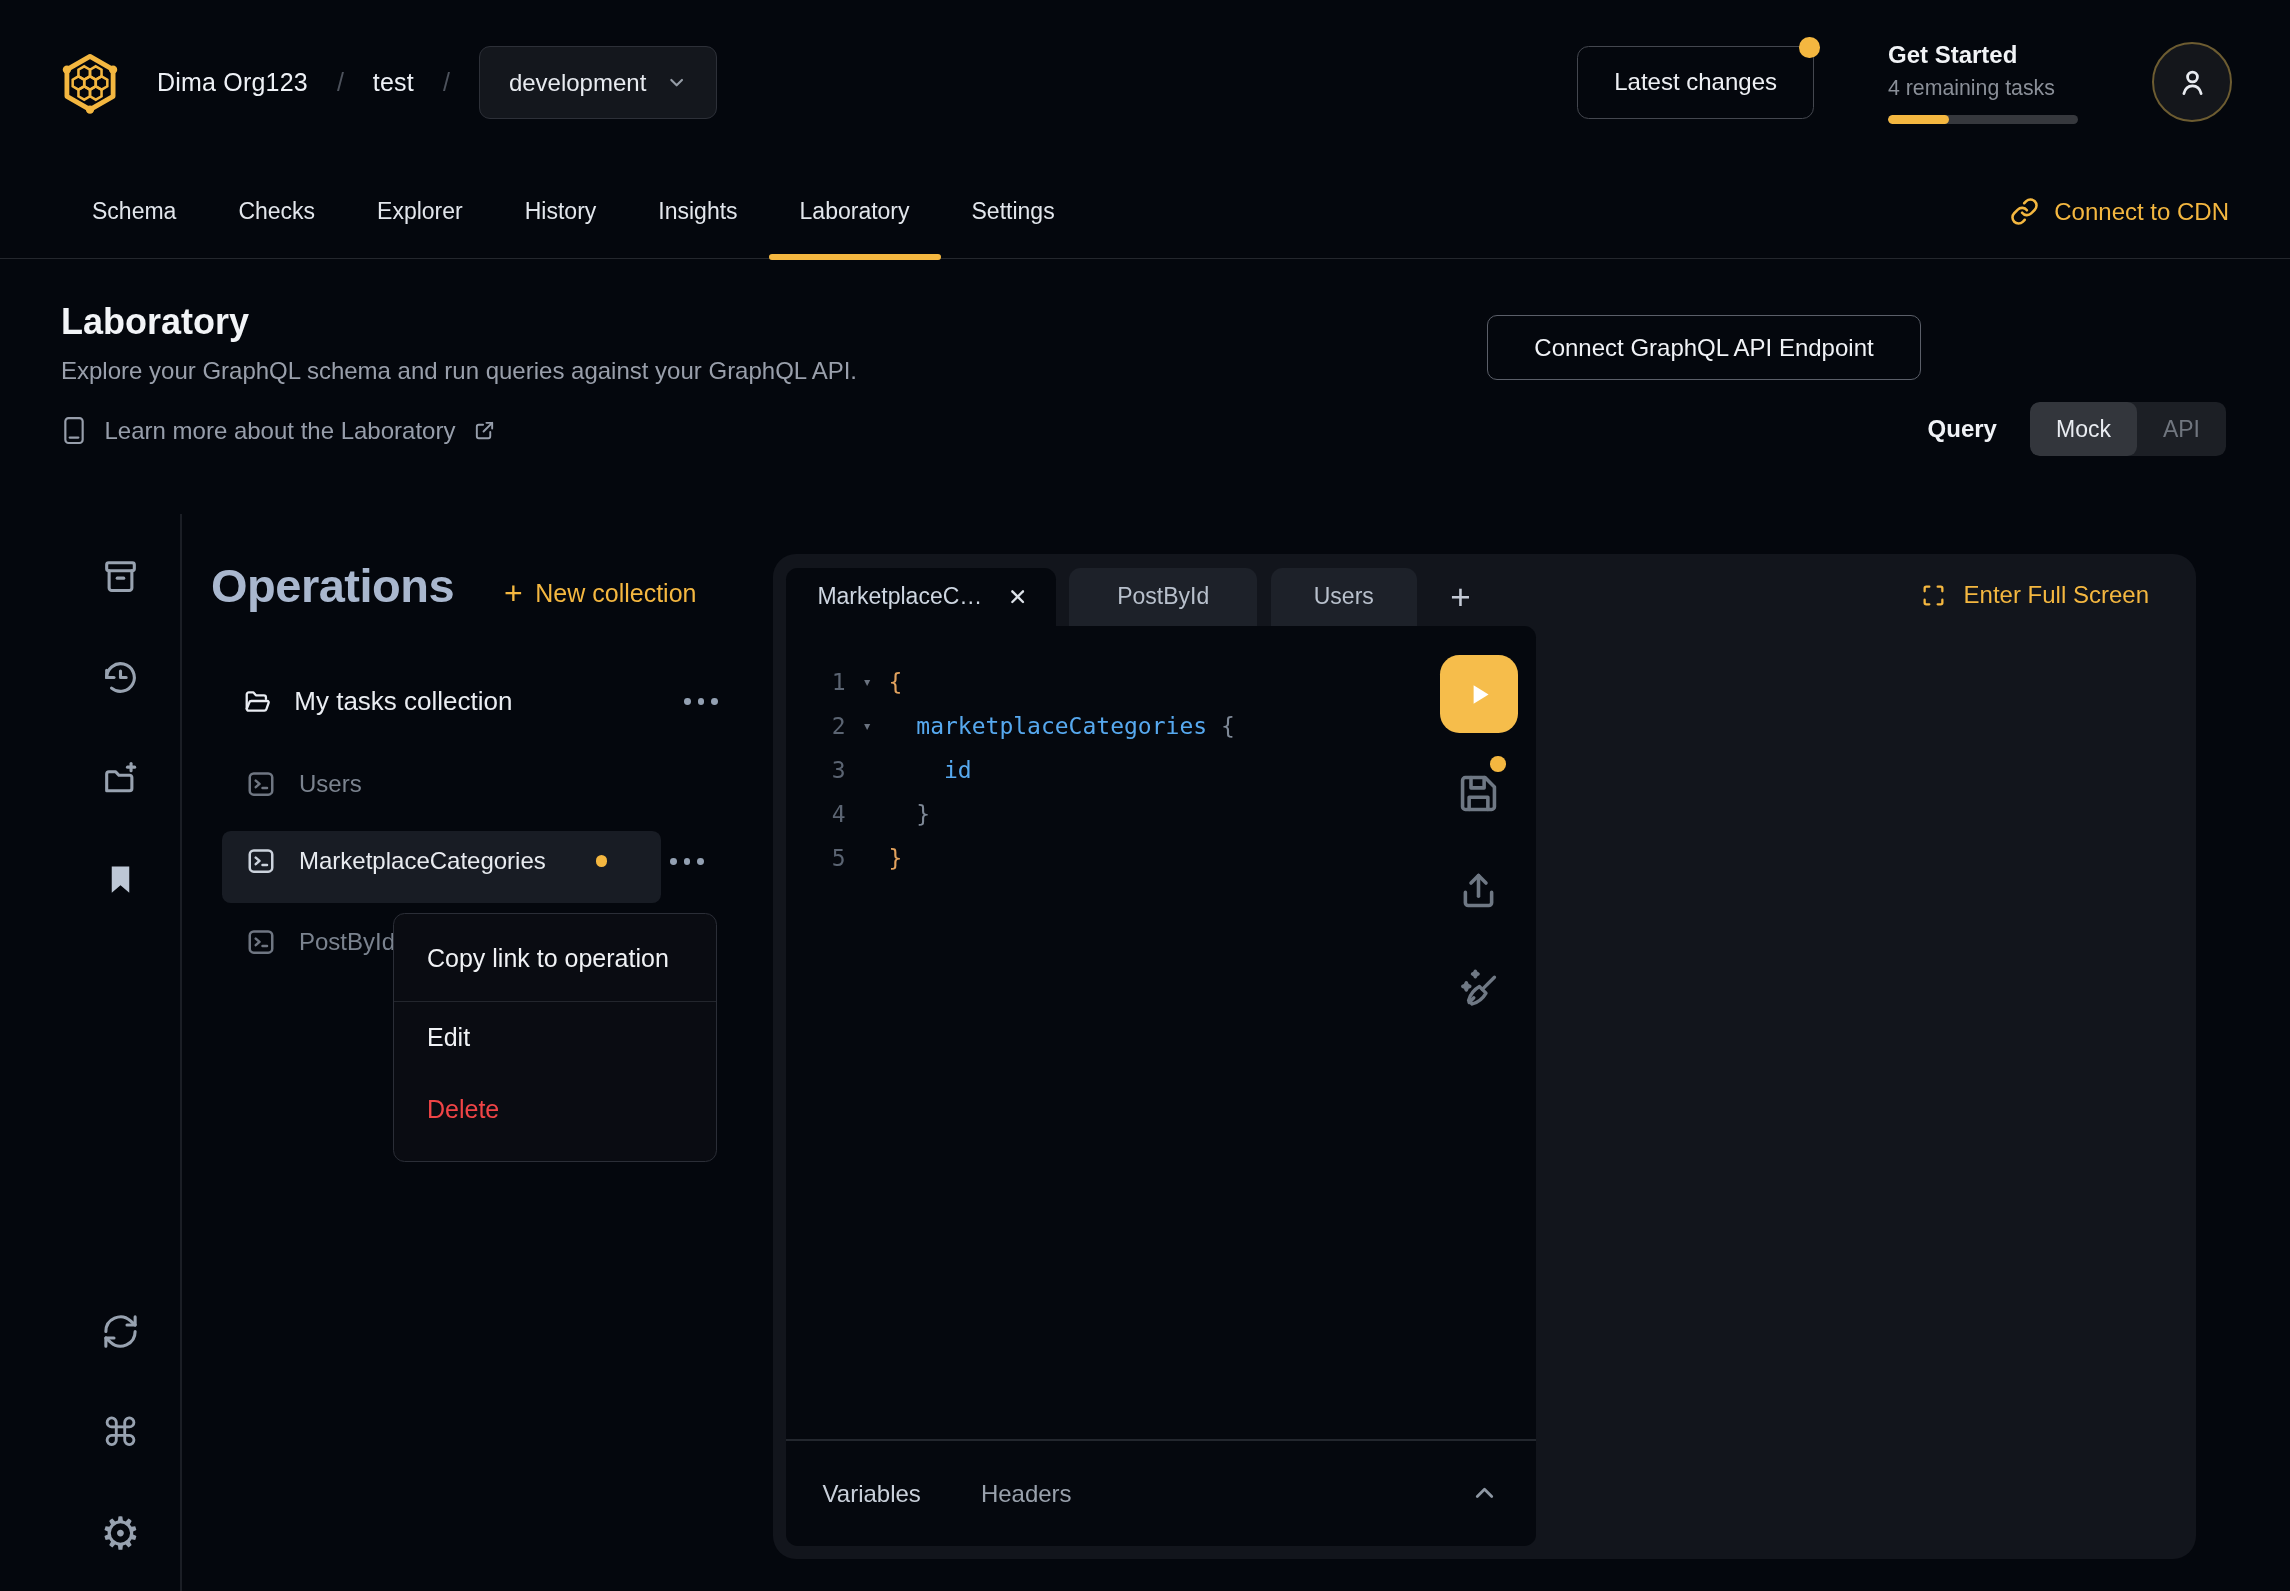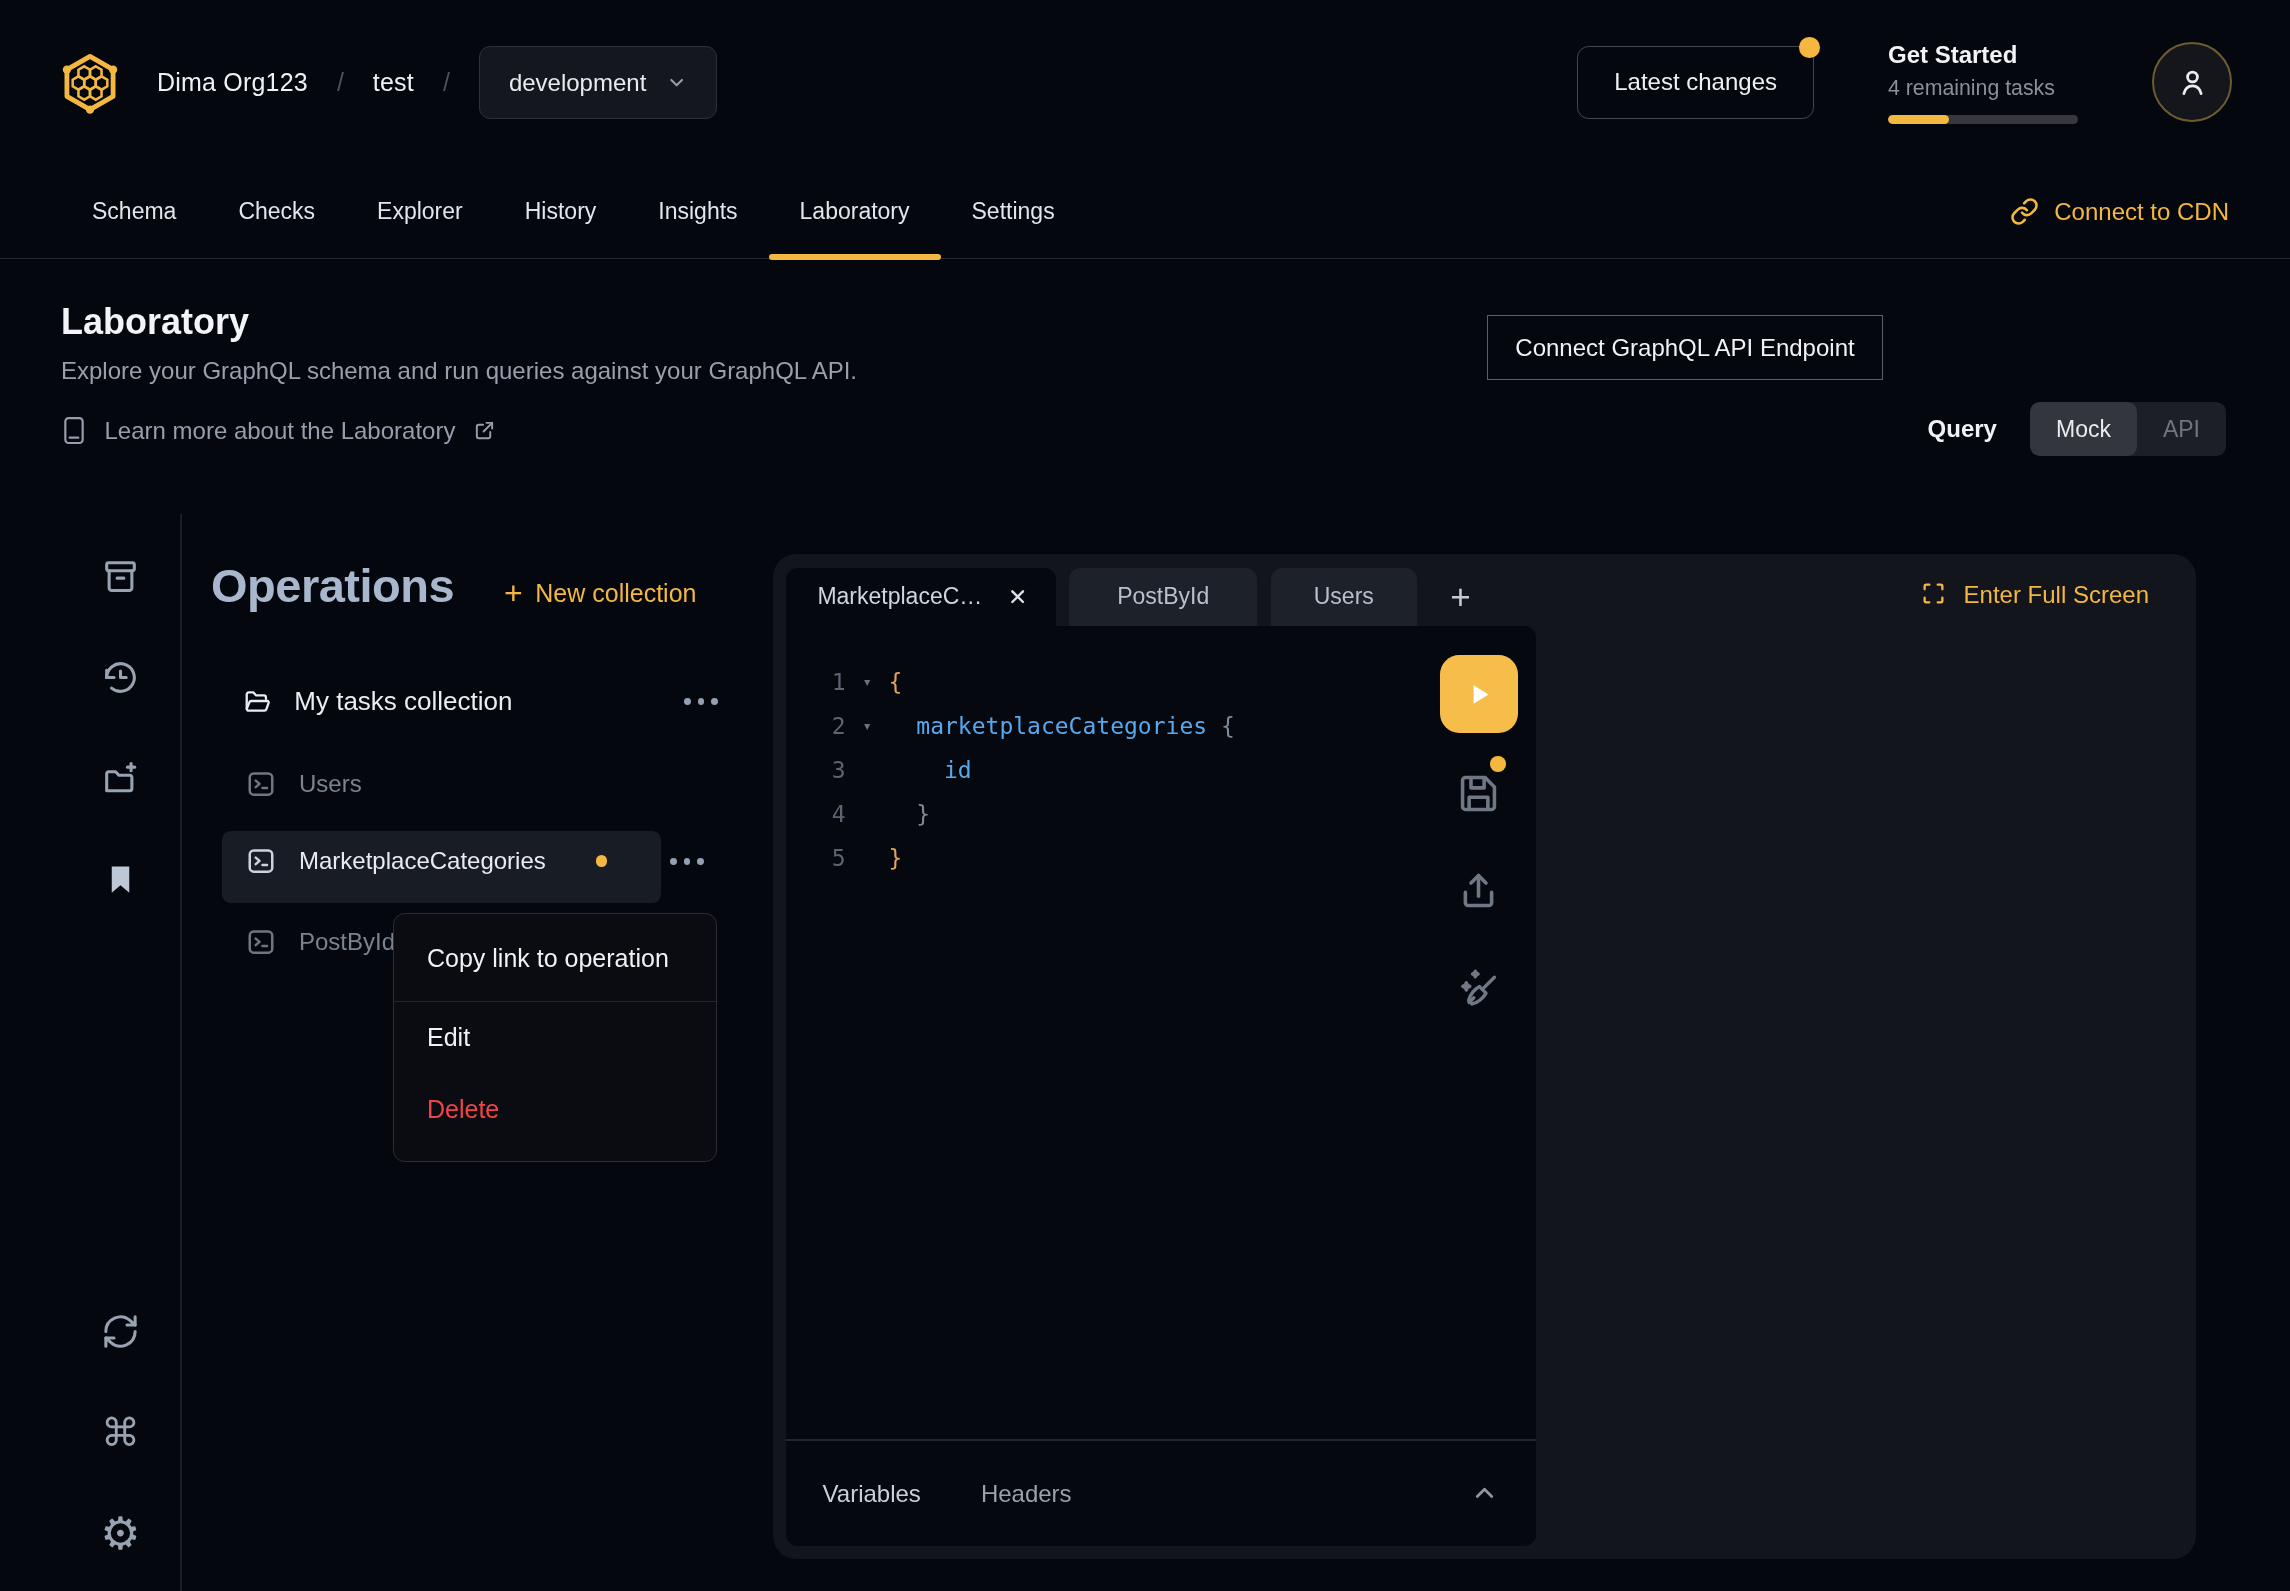--- a/index.html
+++ b/index.html
@@ -28,21 +28,21 @@
   
   .nav { position: absolute; top: 165px; left: 0; right: 0; height: 94px; border-bottom: 1.9px solid #24272d; display: flex; align-items: stretch; padding: 0 61px; }
   .nav-tab { position: relative; display: flex; align-items: center; padding: 0 31px; font-size: 23px; color: #e2e6ec; cursor: pointer; }
   .nav-tab.active::after { content: ""; position: absolute; left: 0; right: 0; bottom: -1.9px; height: 5.8px; border-radius: 2.9px; background: #f4b740; }
   .cdn-link { margin-left: auto; display: flex; align-items: center; gap: 15.5px; color: #f4b740; font-size: 24px; cursor: pointer; }
 
   
   .page-title { position: absolute; top: 301px; left: 61px; font-size: 36px; font-weight: 700; color: #f2f4f7; }
   .page-desc { position: absolute; top: 357px; left: 61px; font-size: 24px; color: #999fab; }
   .learn-more { position: absolute; top: 415px; left: 61px; display: flex; align-items: center; gap: 17.5px; font-size: 24px; color: #979eab; cursor: pointer; }
-  .connect-endpoint-btn { position: absolute; top: 315px; left: 1487px; width: 396px; height: 65px; display: flex; align-items: center; justify-content: center; border: 1px solid #5b5f69; border-radius: 0; font-size: 24px; color: #f0f2f6; background: transparent; cursor: pointer; }
+  .connect-endpoint-btn { position: absolute; top: 315px; left: 1487px; width: 434px; height: 65px; display: flex; align-items: center; justify-content: center; border: 1px solid #5b5f69; border-radius: 10px; font-size: 24px; color: #f0f2f6; background: transparent; cursor: pointer; }
   .mock-endpoint-btn { position: absolute; top: 315px; left: 1956px; height: 65px; display: flex; align-items: center; font-size: 26px; color: #f2f4f7; cursor: pointer; }
   .query-row { position: absolute; top: 402px; right: 64px; display: flex; align-items: center; gap: 33px; }
   .query-label { font-size: 24px; font-weight: 700; color: #f0f2f6; }
   .seg-toggle { display: flex; align-items: stretch; background: #1c1f25; border-radius: 9.7px; overflow: hidden; height: 54px; }
   .seg { display: flex; align-items: center; padding: 8px 26px; font-size: 23px; color: #70767f; cursor: pointer; }
   .seg.selected { background: #33363c; color: #e9ecf1; border-radius: 9.7px; }
 
   
   .rail-divider { position: absolute; left: 180px; top: 514px; bottom: 0; width: 1.9px; background: #1b1e25; }
   .rail-btn { position: absolute; left: 100px; width: 41px; height: 41px; display: flex; align-items: center; justify-content: center; color: #98a2b0; cursor: pointer; }
@@ -68,21 +68,21 @@
   .row-dots { position: absolute; left: 670px; top: 858px; }
 
   .context-menu { position: absolute; left: 393px; top: 913px; width: 324px; background: #0a0c12; border: 1.9px solid #2b2e37; border-radius: 11.6px; z-index: 10; padding: 1.9px 0 15.5px; }
   .menu-item { display: flex; align-items: center; height: 85px; padding: 0 33px; font-size: 25px; color: #f0f2f5; cursor: pointer; }
   .menu-item.mi-sm { height: 72px; }
   .menu-item.danger { color: #f04446; }
   .menu-sep { height: 1px; background: #23262d; margin: 0; }
 
   
   .lab-panel { position: absolute; left: 773px; top: 554px; width: 1423px; height: 1005px; background: #12151c; border-radius: 23px; }
-  .fullscreen-btn { position: absolute; top: 27px; right: 47px; display: flex; align-items: flex-start; gap: 17.5px; color: #f4b740; font-size: 24px; cursor: pointer; }
+  .fullscreen-btn { position: absolute; top: 27px; right: 47px; display: flex; align-items: center; gap: 17.5px; color: #f4b740; font-size: 24px; cursor: pointer; }
   .ed-tabs { position: absolute; left: 12.6px; top: 13.6px; display: flex; gap: 13.6px; height: 58px; align-items: stretch; }
   .ed-tab { display: flex; align-items: center; justify-content: center; gap: 25px; padding: 0 27px; background: #1d2129; border-radius: 11.6px 11.6px 0 0; font-size: 23px; color: #b8c0cc; cursor: pointer; }
   .ed-tab.active { background: #05080e; color: #ced6e1; width: 270px; justify-content: flex-end; }
   .ed-tab .close { color: #dde2e9; cursor: pointer; }
   .ed-tab-plus { display: flex; align-items: center; justify-content: center; width: 60px; font-size: 35px; color: #c3cad5; cursor: pointer; }
 
   .editor-block { position: absolute; left: 12.6px; top: 72px; width: 750px; height: 920px; background: #05080e; border-radius: 0 11.6px 11.6px 11.6px; display: flex; flex-direction: column; }
   .code-area { flex: 1; position: relative; padding-top: 34px; font-family: "DejaVu Sans Mono", monospace; font-size: 23px; line-height: 44px; cursor: text; }
   .code-line { display: flex; }
   .ln { width: 60px; text-align: right; color: #5b6472; flex: 0 0 auto; }

